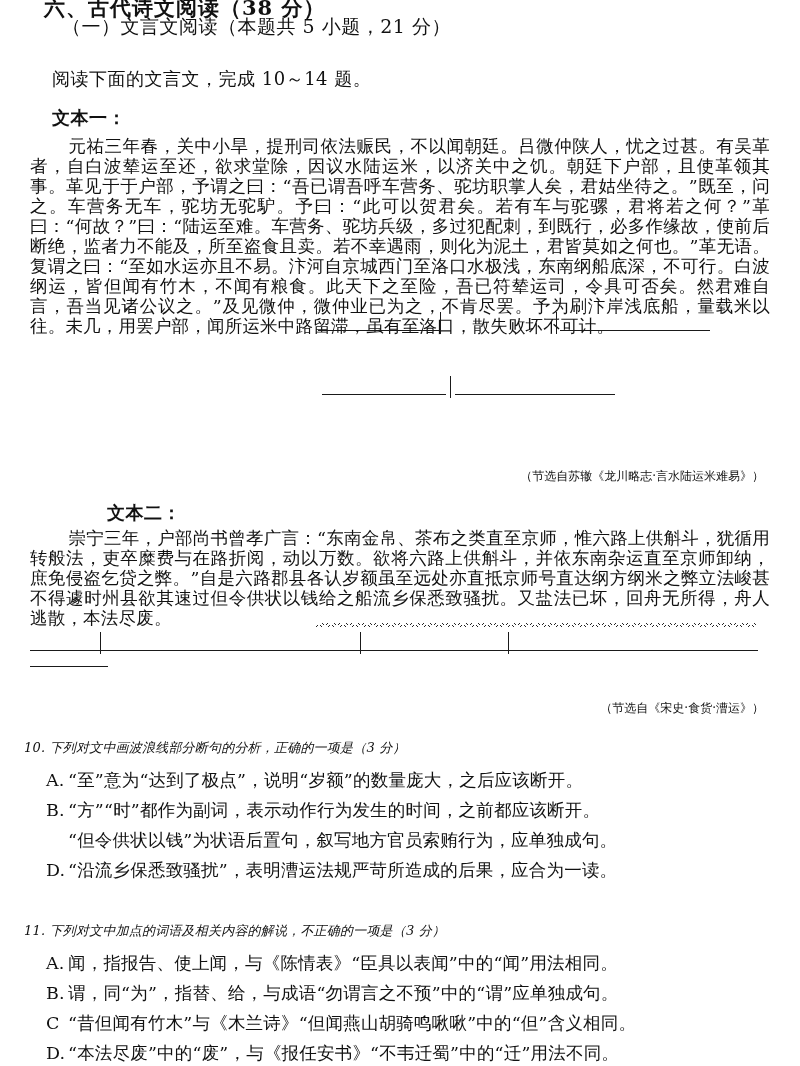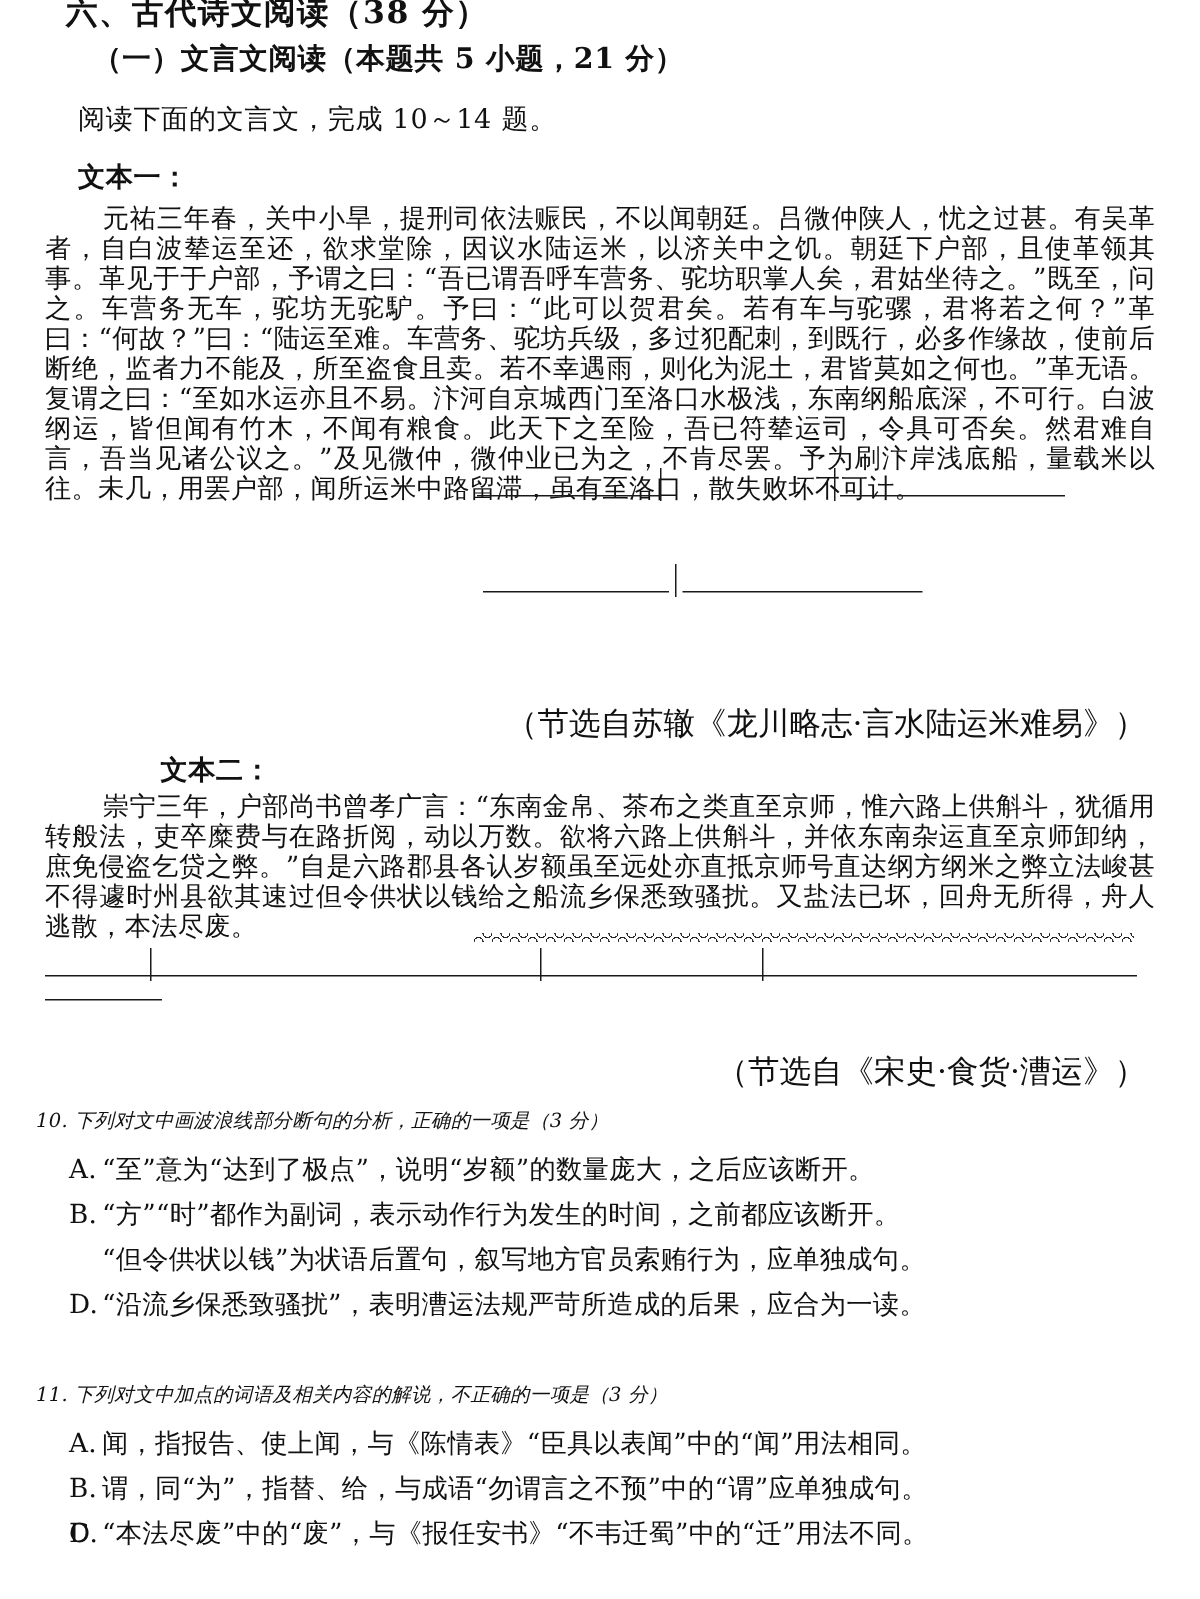--- a/index.html
+++ b/index.html
@@ -26,24 +26,24 @@
     position: absolute;
     top: -6px;
     left: 44px;
     font-size: 21px;
     font-weight: bold;
     letter-spacing: 1px;
     white-space: nowrap;
   }
   .sub-title {
     position: absolute;
-    top: 26px;
+    top: 14px;
     left: 62px;
     font-size: 19px;
-    font-weight: bold;
+    font-weight: normal;
     letter-spacing: 0.5px;
     white-space: nowrap;
   }
   .instruction {
     position: absolute;
     top: 67px;
     left: 52px;
     font-size: 18px;
     letter-spacing: 0.5px;
     white-space: nowrap;
@@ -73,21 +73,21 @@
     line-height: 20px;
     text-align: justify;
     text-justify: inter-ideograph;
     letter-spacing: 0.2px;
   }
   #text1-body { top: 136px; }
   #text2-body { top: 528px; }
   .indent { text-indent: 2.2em; display: block; }
   .cite {
     position: absolute;
-    font-size: 21px;
+    font-size: 12px;
     white-space: nowrap;
   }
   #cite1 { top: 468px; right: 36px; }
   #cite2 { top: 700px; right: 36px; margin-left: 45px; }
 
   .q-block { position: absolute; left: 24px; width: 750px; }
   .q-num {
     font-size: 13px;
     line-height: 30px;
     letter-spacing: 0.2px;
@@ -207,20 +207,21 @@
       <div class="q-opt">
         <span class="tag">A.</span>
         <span>闻，指报告、使上闻，与《陈情表》“臣具以表闻”中的“闻”用法相同。</span>
       </div>
       <div class="q-opt">
         <span class="tag">B.</span>
         <span>谓，同“为”，指替、给，与成语“勿谓言之不预”中的“谓”应单独成句。</span>
       </div>
       <div class="q-opt">
         <span class="tag">C</span>
+        <span>“昔但闻有竹木”与《木兰诗》“但闻燕山胡骑鸣啾啾”中的“但”含义相同。</span>
       </div>
       <div class="q-opt">
         <span class="tag">D.</span>
         <span>“本法尽废”中的“废”，与《报任安书》“不韦迁蜀”中的“迁”用法不同。</span>
       </div>
     </div>
   </div>
 
 </div>
 

